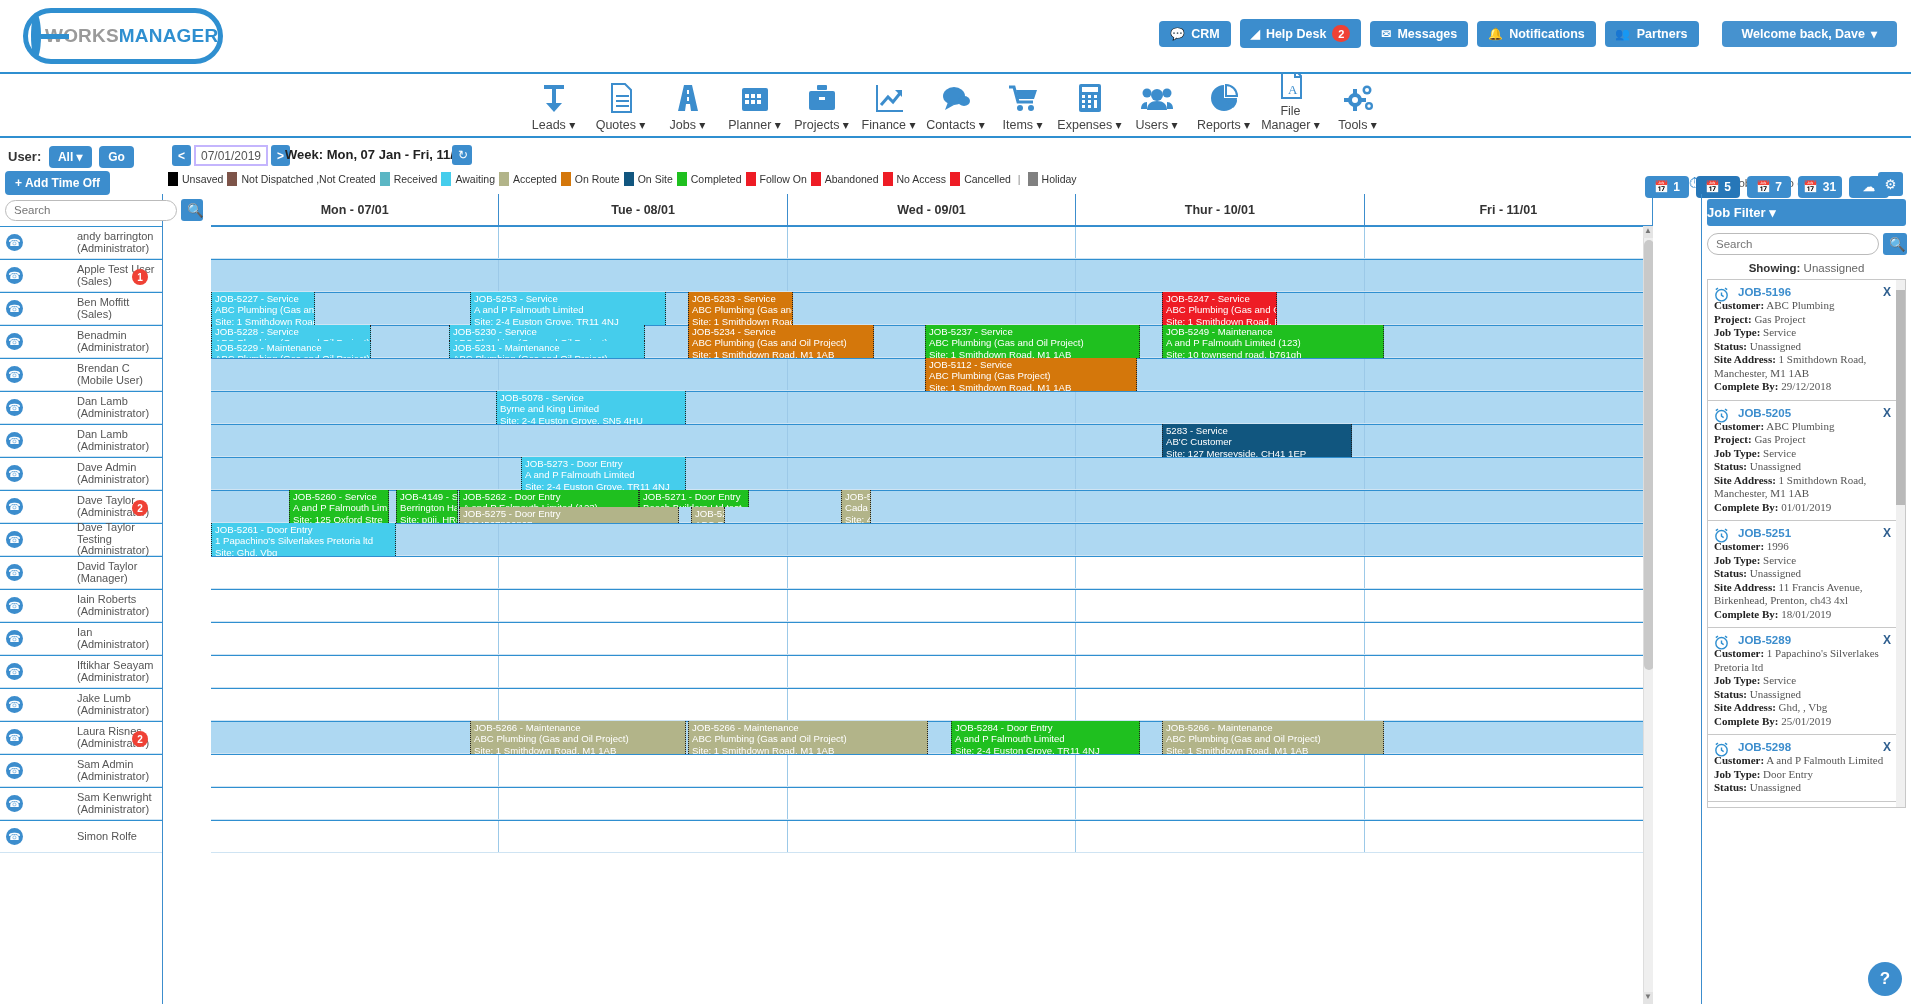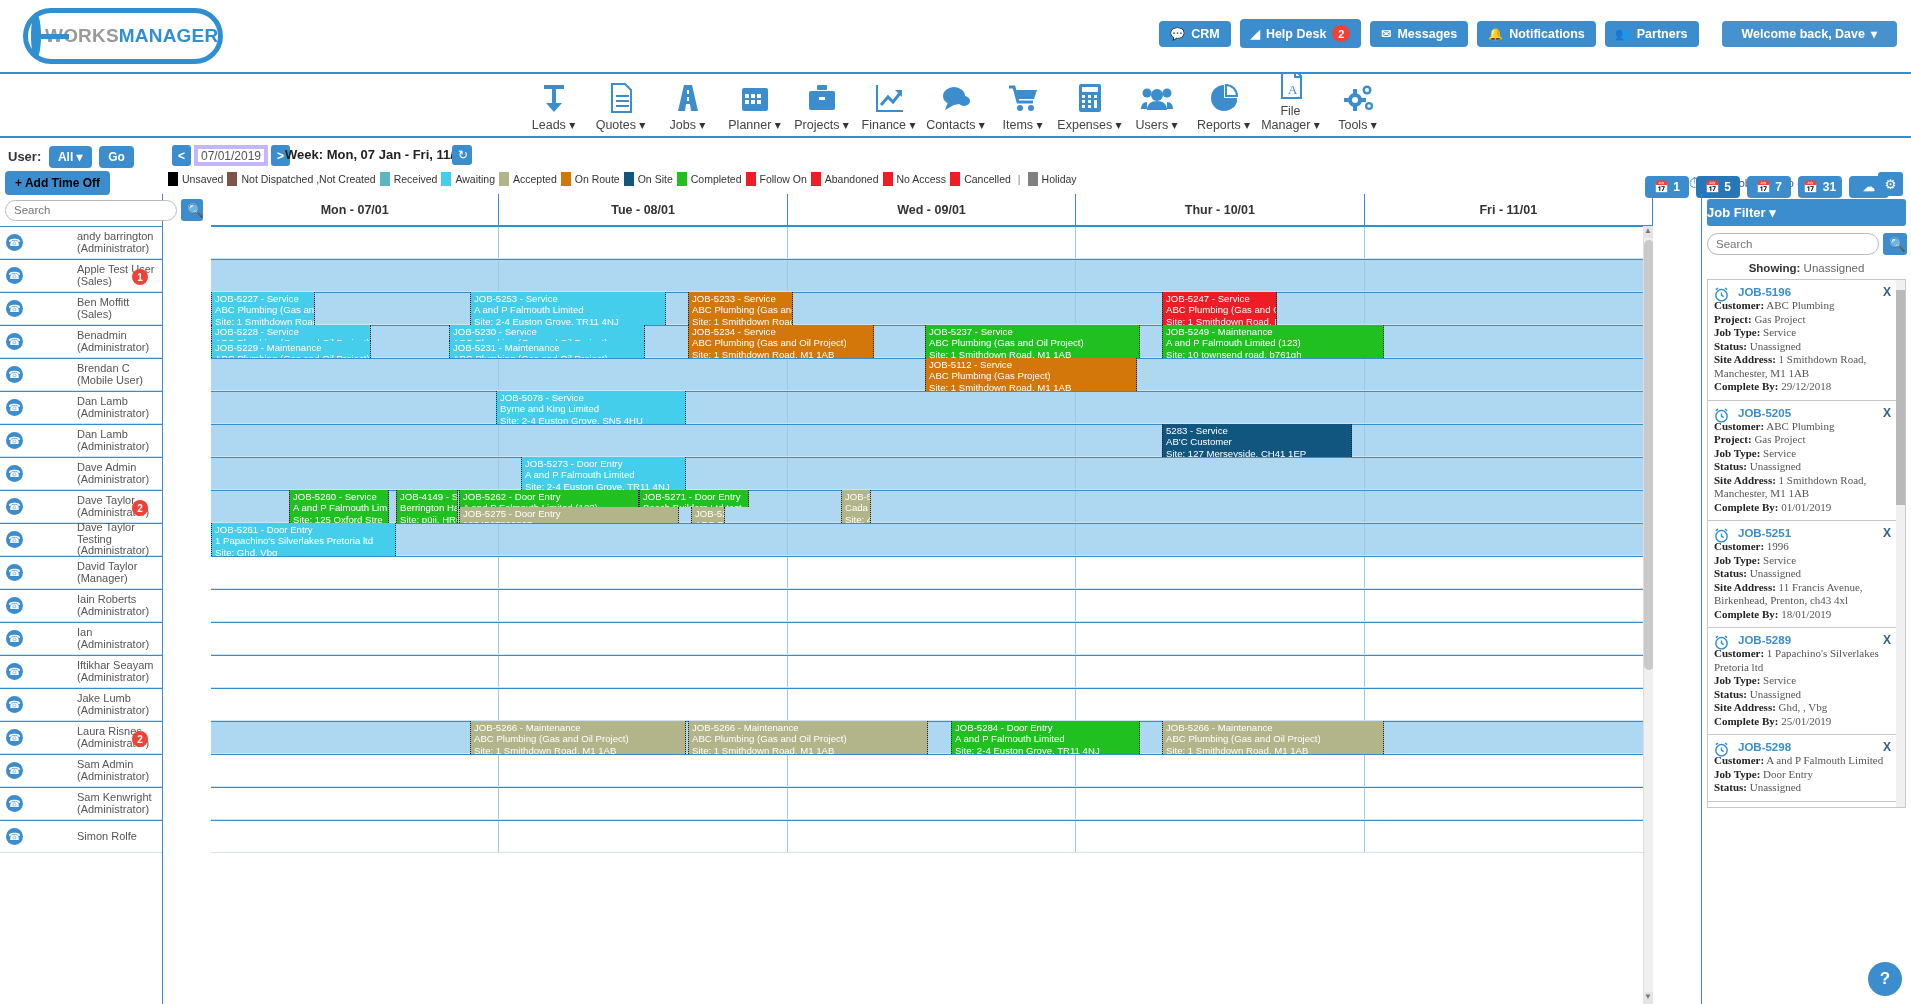--- a/index.html
+++ b/index.html
@@ -42,26 +42,26 @@
   svg { display:inline-block; vertical-align:middle; }
 
   
   .ctrl { position:relative; height:56px; padding-top:6px; }
   .ctrl .usr { position:absolute; left:8px; top:8px; font-size:13px; font-weight:bold; color:#333;}
   .pill { background:#3c8dcd; color:#fff; border:none; border-radius:4px; font-size:12px;
           font-weight:bold; padding:4px 9px; cursor:pointer;}
   .datebox { position:absolute; left:172px; top:7px; display:flex; align-items:center; }
   .arrow { background:#3c8dcd; color:#fff; border:none; border-radius:3px; width:19px; height:21px;
            font-size:12px; font-weight:bold; cursor:pointer;}
-  .dateinput { width:74px; height:21px; border:4px solid #c4b5fd; text-align:center;
+  .dateinput { width:74px; height:21px; border:2px solid #c4b5fd; text-align:center;
                font-size:12px; color:#555; margin:0 3px;}
   .weeklabel { position:absolute; left:285px; top:9px; font-size:13px; font-weight:bold; color:#222;}
   .refresh { position:absolute; left:452px; top:7px; background:#3c8dcd; color:#fff; border:none;
              border-radius:3px; width:20px; height:20px; font-size:12px; cursor:pointer;}
-  .addtime { position:absolute; left:5px; top:33px; background:#3c8dcd; color:#000000; border:none;
+  .addtime { position:absolute; left:5px; top:33px; background:#3c8dcd; color:#ffffff; border:none;
              border-radius:4px; font-size:12px; font-weight:bold; padding:5px 10px; cursor:pointer;}
   .legend { position:absolute; left:168px; top:34px; display:flex; align-items:center; gap:4px;
             font-size:10.5px; color:#333; white-space:nowrap;}
   .lsw { width:10px; height:14px; display:inline-block; }
   .legend .sep { margin:0 3px; color:#888; }
 
   .viewbtns { position:absolute; right:22px; top:38px; display:flex; gap:7px; align-items:center;}
   .vbtn { background:#3c8dcd; color:#fff; border:none; border-radius:4px; width:44px; height:22px;
           font-size:12px; font-weight:bold; cursor:pointer; display:inline-flex;
           align-items:center; justify-content:center; gap:4px;}

